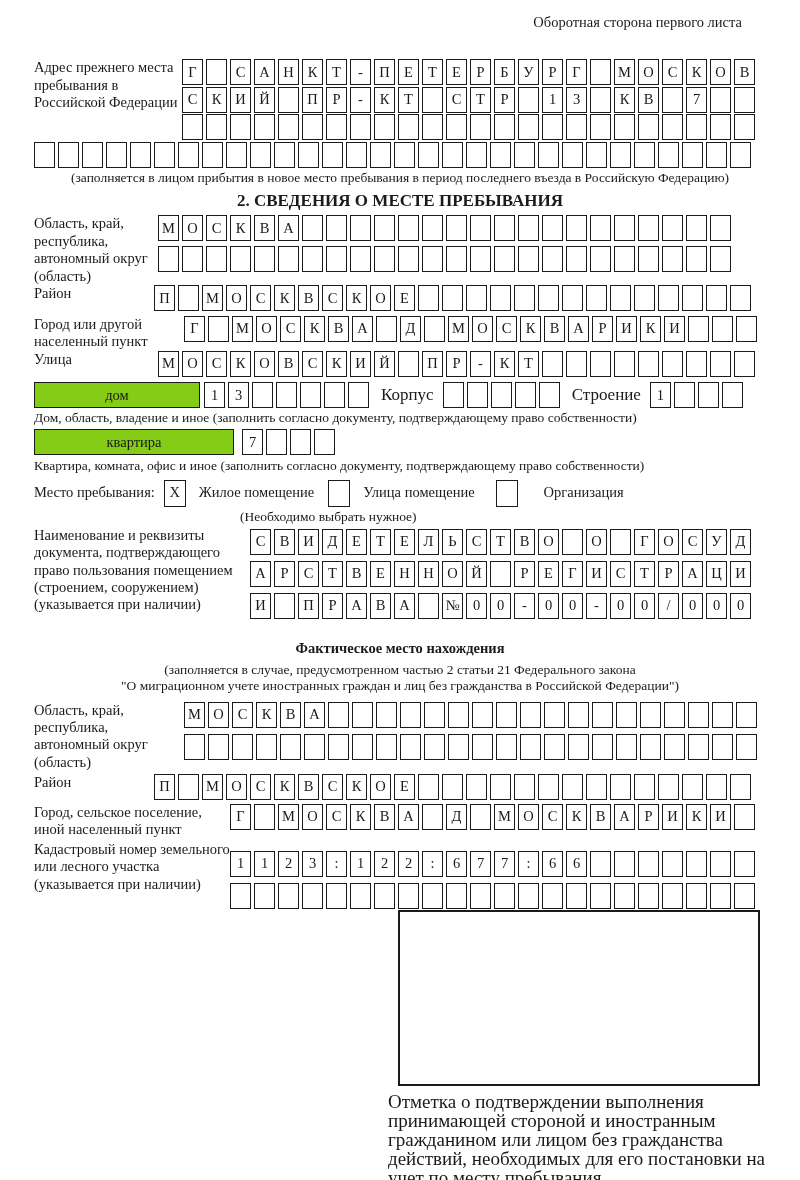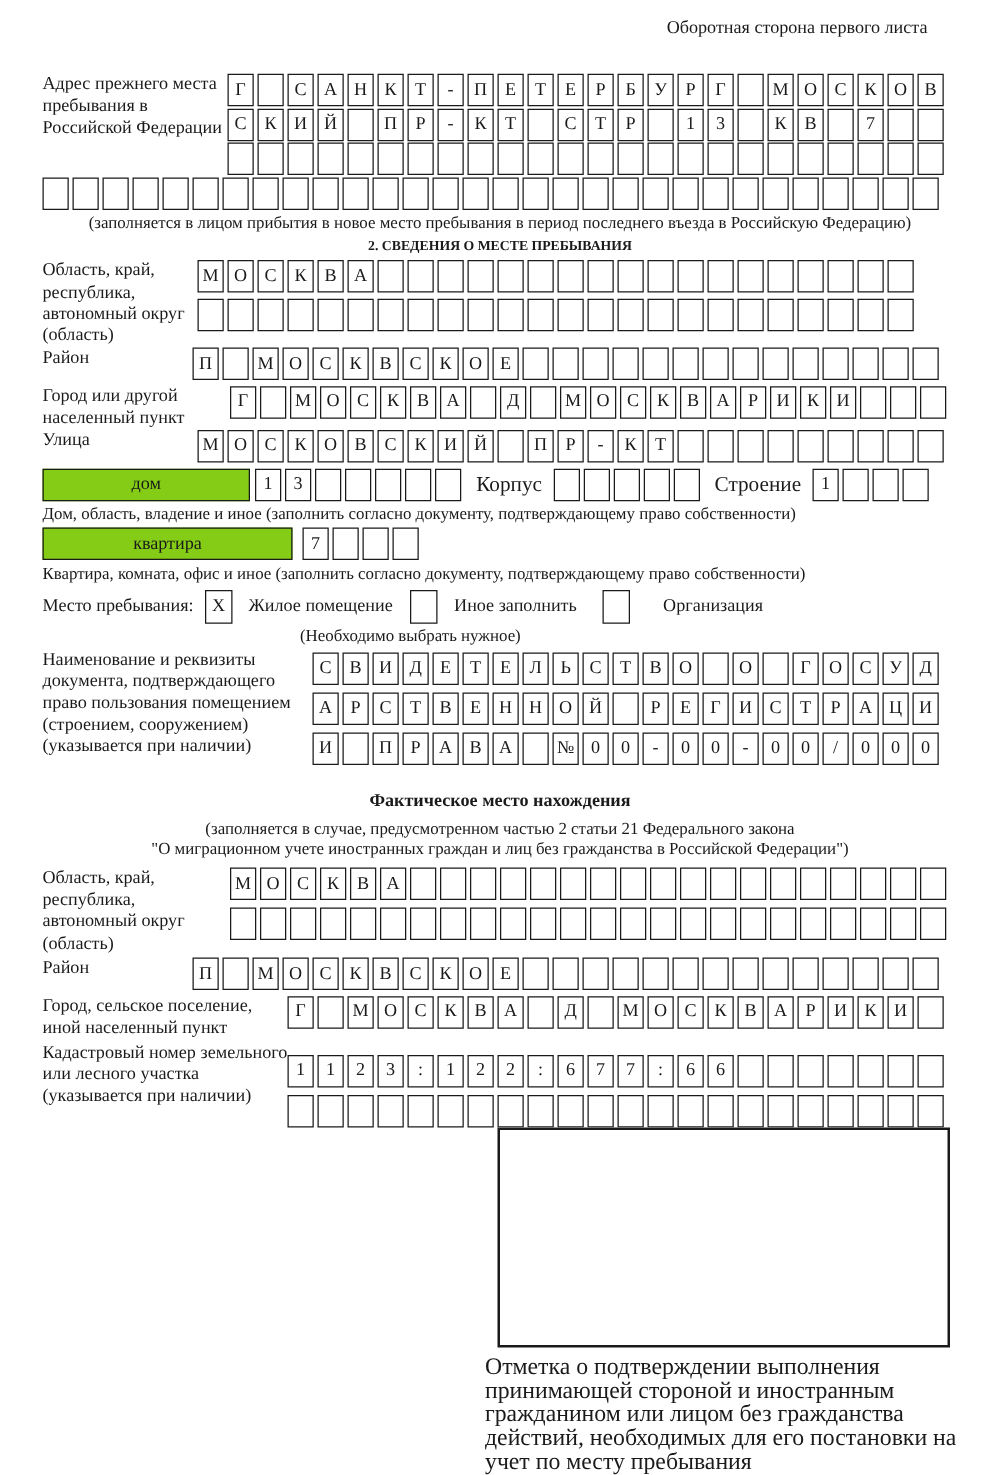--- a/index.html
+++ b/index.html
@@ -18,21 +18,21 @@
     display:flex;align-items:center;justify-content:center;
     font-size:14.5px;
   }
   .field{display:flex;align-items:flex-start;}
   .flabel{flex:none;}
   .rows .boxrow{margin-bottom:4.5px;}
   .w148{width:148px;} .w124{width:124px;} .w120{width:120px;}
   .w150{width:150px;} .w216{width:216px;} .w196{width:196px;}
   .note{font-size:13.5px;}
   .note-center{text-align:center;font-size:13.5px;margin-right:34px;}
-  .sec-title{text-align:center;font-weight:bold;font-size:11px;margin-right:34px;}
+  .sec-title{text-align:center;font-weight:bold;font-size:17px;margin-right:34px;}
   .widebox{
     flex:none;box-sizing:border-box;border:1.5px solid #1a1a1a;height:26px;
     display:flex;align-items:center;justify-content:center;font-size:14.5px;background:#84cc16;
   }
   .inline-row{display:flex;align-items:center;}
   .gap4{width:4px;flex:none;} .gap8{width:8px;flex:none;}
   .midlabel{flex:none;padding:0 9px;font-size:17px;}
   .checkbox{
     flex:none;width:22px;height:27px;box-sizing:border-box;border:1.5px solid #1a1a1a;
     display:flex;align-items:center;justify-content:center;font-size:14.5px;background:#fff;
@@ -368,21 +368,21 @@
   <span class="checkbox">
       <span>X</span>
     </span>
   <span style="width:13px;flex:none;"></span>
   <span>Жилое помещение</span>
   <span style="width:14px;flex:none;"></span>
   <span class="checkbox">
       <span></span>
     </span>
   <span style="width:13px;flex:none;"></span>
-  <span>Иное заполнить</span>
+  <span>Улица помещение</span>
   <span style="width:21px;flex:none;"></span>
   <span class="checkbox">
       <span></span>
     </span>
   <span style="width:26px;flex:none;"></span>
   <span>Организация</span>
 </div>
 <div class="note" style="margin-left:206px;margin-top:2px;">(Необходимо выбрать нужное)</div>
 
 <div class="field" style="margin-top:2px;min-height:105px;">

